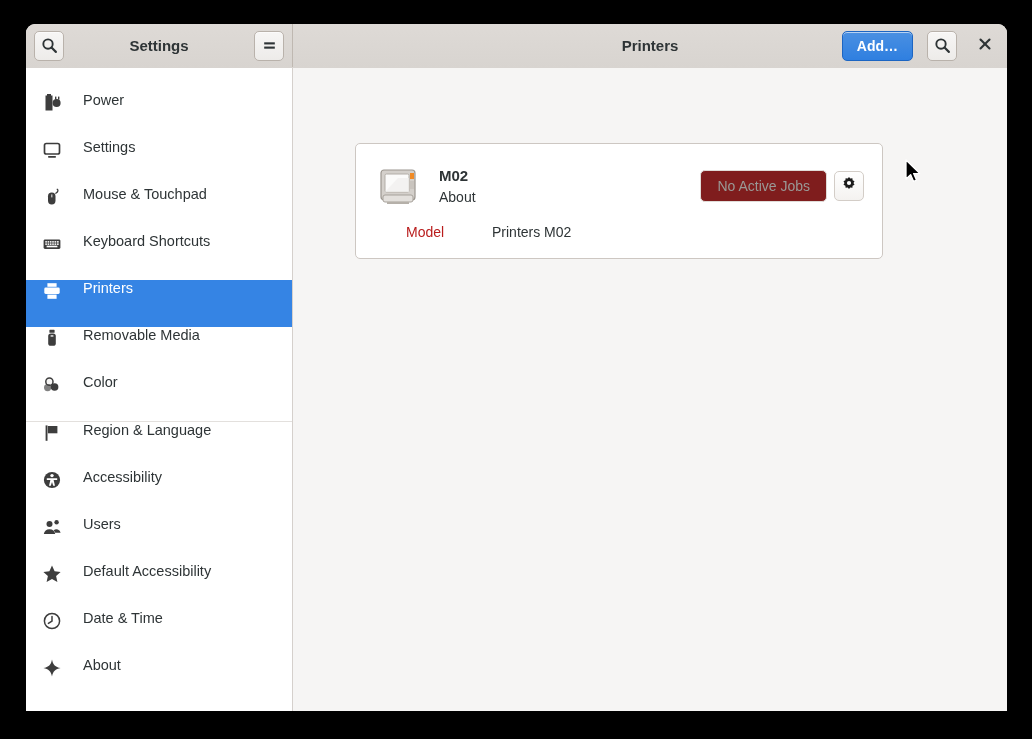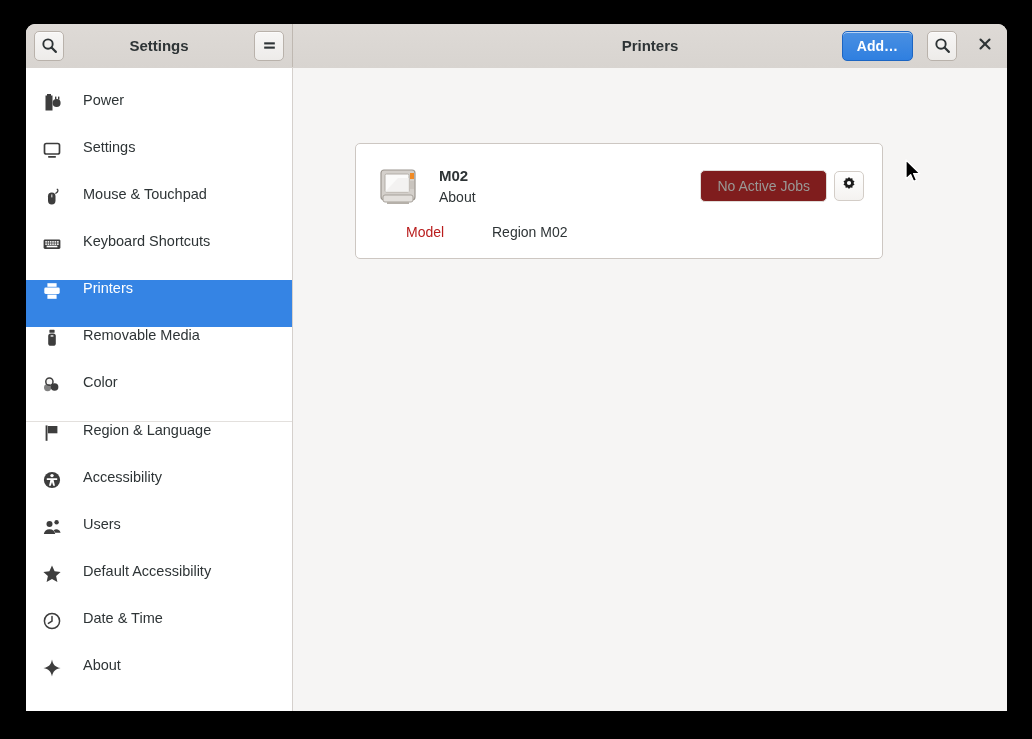--- a/index.html
+++ b/index.html
@@ -498,21 +498,21 @@
                   <path d="M8 0.9 L9.3 2.6 L11.4 2.2 L11.6 4.3 L13.5 5.2 L12.5 7 L13.5 8.8 L11.6 9.7 L11.4 11.8 L9.3 11.4 L8 13.1 L6.7 11.4 L4.6 11.8 L4.4 9.7 L2.5 8.8 L3.5 7 L2.5 5.2 L4.4 4.3 L4.6 2.2 L6.7 2.6 Z" fill="#1b1b1b"></path>
                   <circle cx="8" cy="7" r="2.1" fill="#ffffff"></circle>
                 </svg>
               </span>
             </div>
           </div>
         </div>
 
         <div class="pc-row2">
           <div class="pc-label">Model</div>
-          <div class="pc-value">Region M02</div>
+          <div class="pc-value">Printers M02</div>
         </div>
       </div>
 
     </div>
   </div>
 
   <span class="cursor">
     <svg width="20" height="28" viewBox="0 0 20 28">
       <path d="M2 1 L2 20 L6.6 15.6 L9.6 22.4 L12.5 21.1 L9.6 14.6 L15.6 14.3 Z" fill="#000000" stroke="#ffffff" stroke-width="1.3" stroke-linejoin="round"></path>
     </svg>

